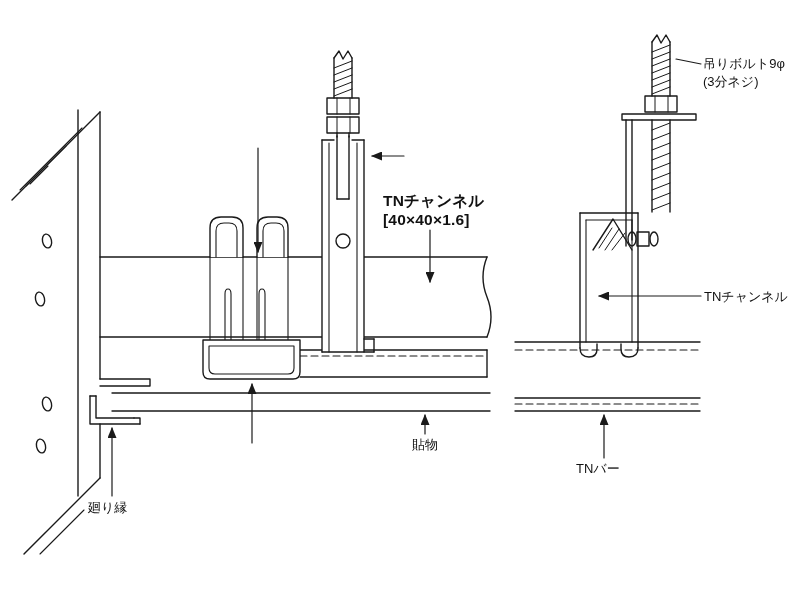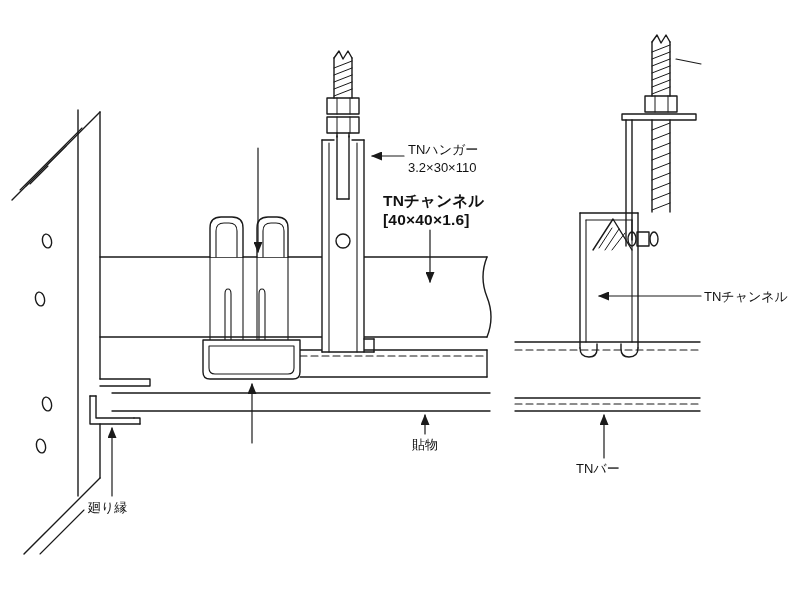--- a/index.html
+++ b/index.html
@@ -194,30 +194,30 @@
         <path d="M701 296 H599" marker-end="url(#ah)"></path>
         <path d="M252 443 V384" marker-end="url(#ah)"></path>
         <path d="M425 434 V415" marker-end="url(#ah)"></path>
         <path d="M604 458 V415" marker-end="url(#ah)"></path>
         <path d="M112 496 V428" marker-end="url(#ah)"></path>
       </g>
     </g>
   </svg>
 
 
-  <div class="lbl" style="left:408px;top:141px">
-    <span>TNハンガー</span>
-    <span>3.2×30×110</span>
-  </div>
 
   <div class="lbl bold" style="left:383px;top:191px">
     <span>TNチャンネル</span>
     <span>[40×40×1.6]</span>
   </div>
 
+  <div class="lbl" style="left:703px;top:55px">
+    <span>吊りボルト9φ</span>
+    <span>(3分ネジ)</span>
+  </div>
 
   <div class="lbl" style="left:704px;top:288px">TNチャンネル</div>
 
 
   <div class="lbl" style="left:412px;top:436px">貼物</div>
 
   <div class="lbl" style="left:576px;top:460px">TNバー</div>
 
   <div class="lbl" style="left:88px;top:499px">廻り縁</div>
 

